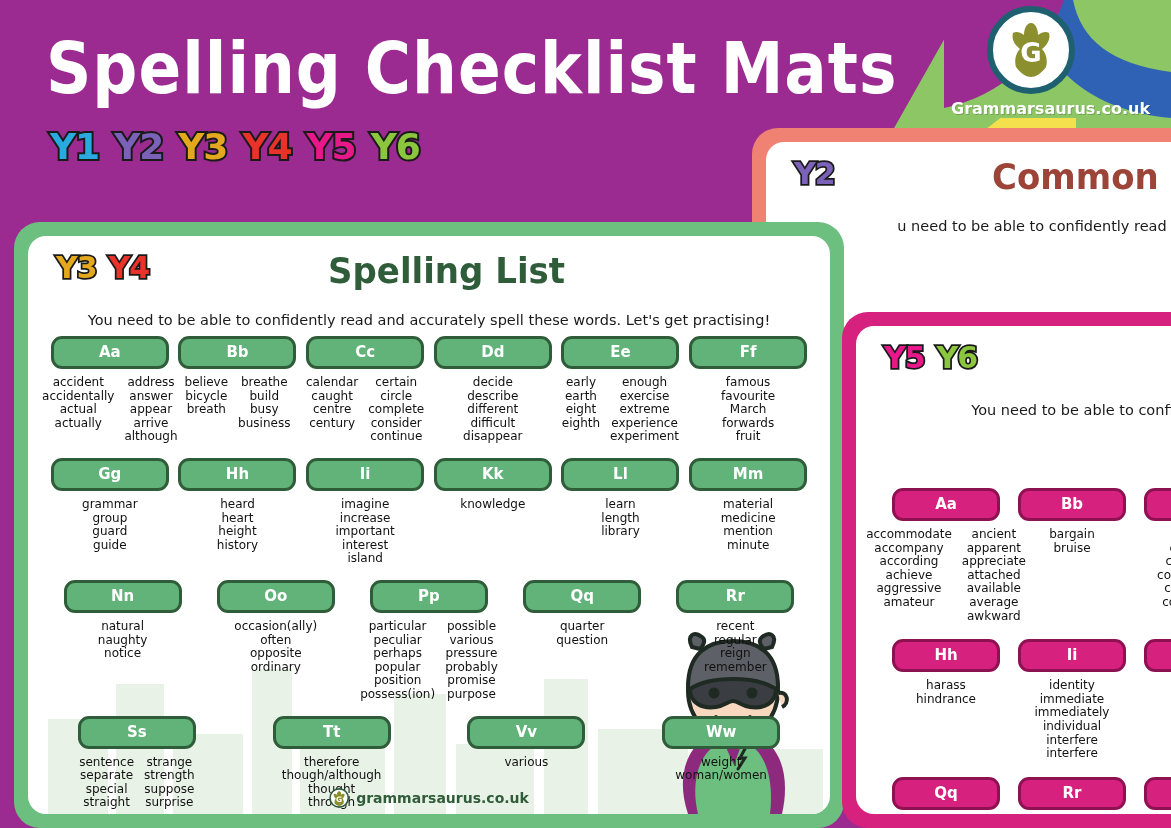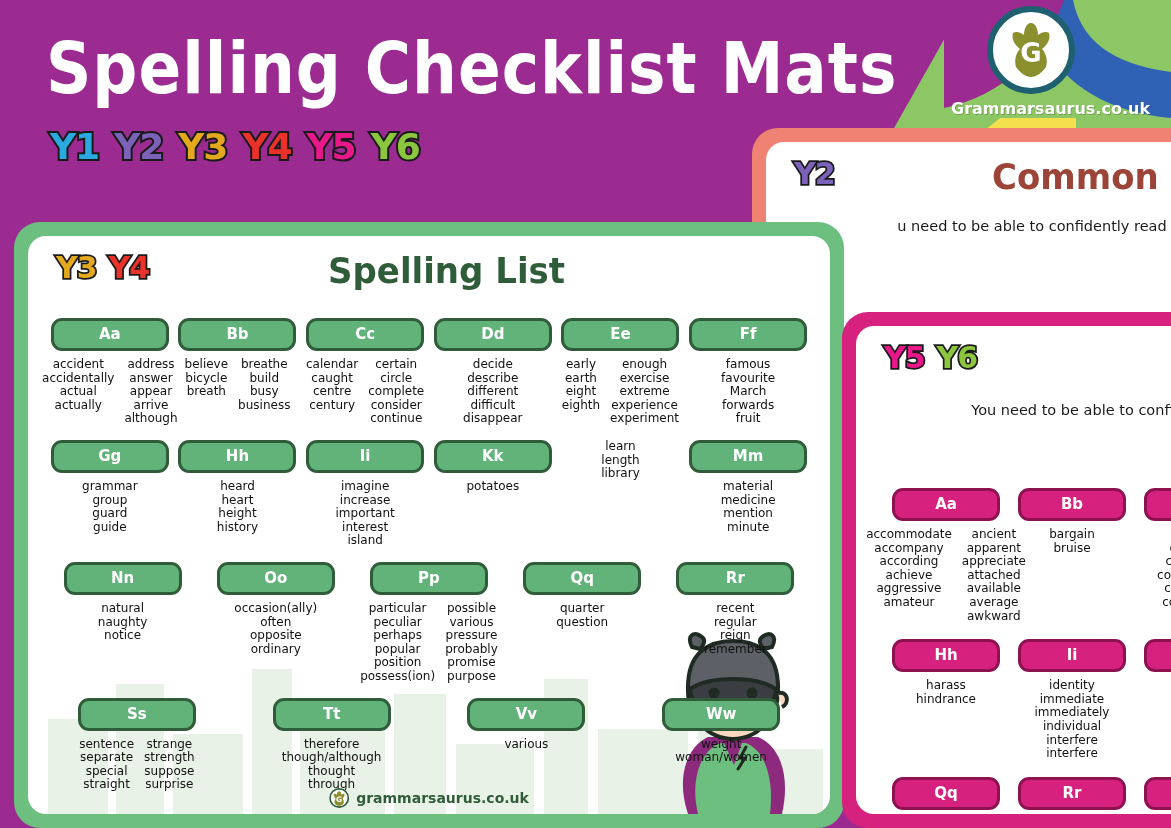--- a/index.html
+++ b/index.html
@@ -328,20 +328,21 @@
     </svg>
 
     <div class="mat-body">
       <div class="mat-head">
         <div class="mat-years">
           <span class="yr" style="color: rgb(227, 168, 29);">Y3</span>
           <span class="yr" style="color: rgb(232, 50, 42);">Y4</span>
         </div>
         <div class="mat-title" id="y34-title" style="color: rgb(47, 92, 57); left: 300px;">Spelling List</div>
       </div>
+      <div class="mat-sub">You need to be able to confidently read and accurately spell these words. Let's get practising!</div>
       <div class="grid" id="grid-y34">
           <div style="display: flex; width: 100%; justify-content: space-around; align-items: flex-start; margin-top: 8px;">
             <div class="col" style="width: 118px;">
               <div class="pill">Aa</div>
               <div class="words wcols">
                 <div class="wcol">
                   <div class="w">accident</div>
                   <div class="w">accidentally</div>
                   <div class="w">actual</div>
                   <div class="w">actually</div>
@@ -464,25 +465,26 @@
                   <div class="w">important</div>
                   <div class="w">interest</div>
                   <div class="w">island</div>
                 </div>
               </div>
             </div>
             <div class="col" style="width: 118px;">
               <div class="pill">Kk</div>
               <div class="words wcols">
                 <div class="wcol">
-                  <div class="w">potatoes</div>
-                </div>
-              </div>
-            </div>
-            <div class="col" style="width: 118px;">
+                  <div class="w">knowledge</div>
+                </div>
+              </div>
+            </div>
+            <div class="col" style="width: 118px;">
+              <div class="pill">Ll</div>
               <div class="words wcols">
                 <div class="wcol">
                   <div class="w">learn</div>
                   <div class="w">length</div>
                   <div class="w">library</div>
                 </div>
               </div>
             </div>
             <div class="col" style="width: 118px;">
               <div class="pill">Mm</div>

